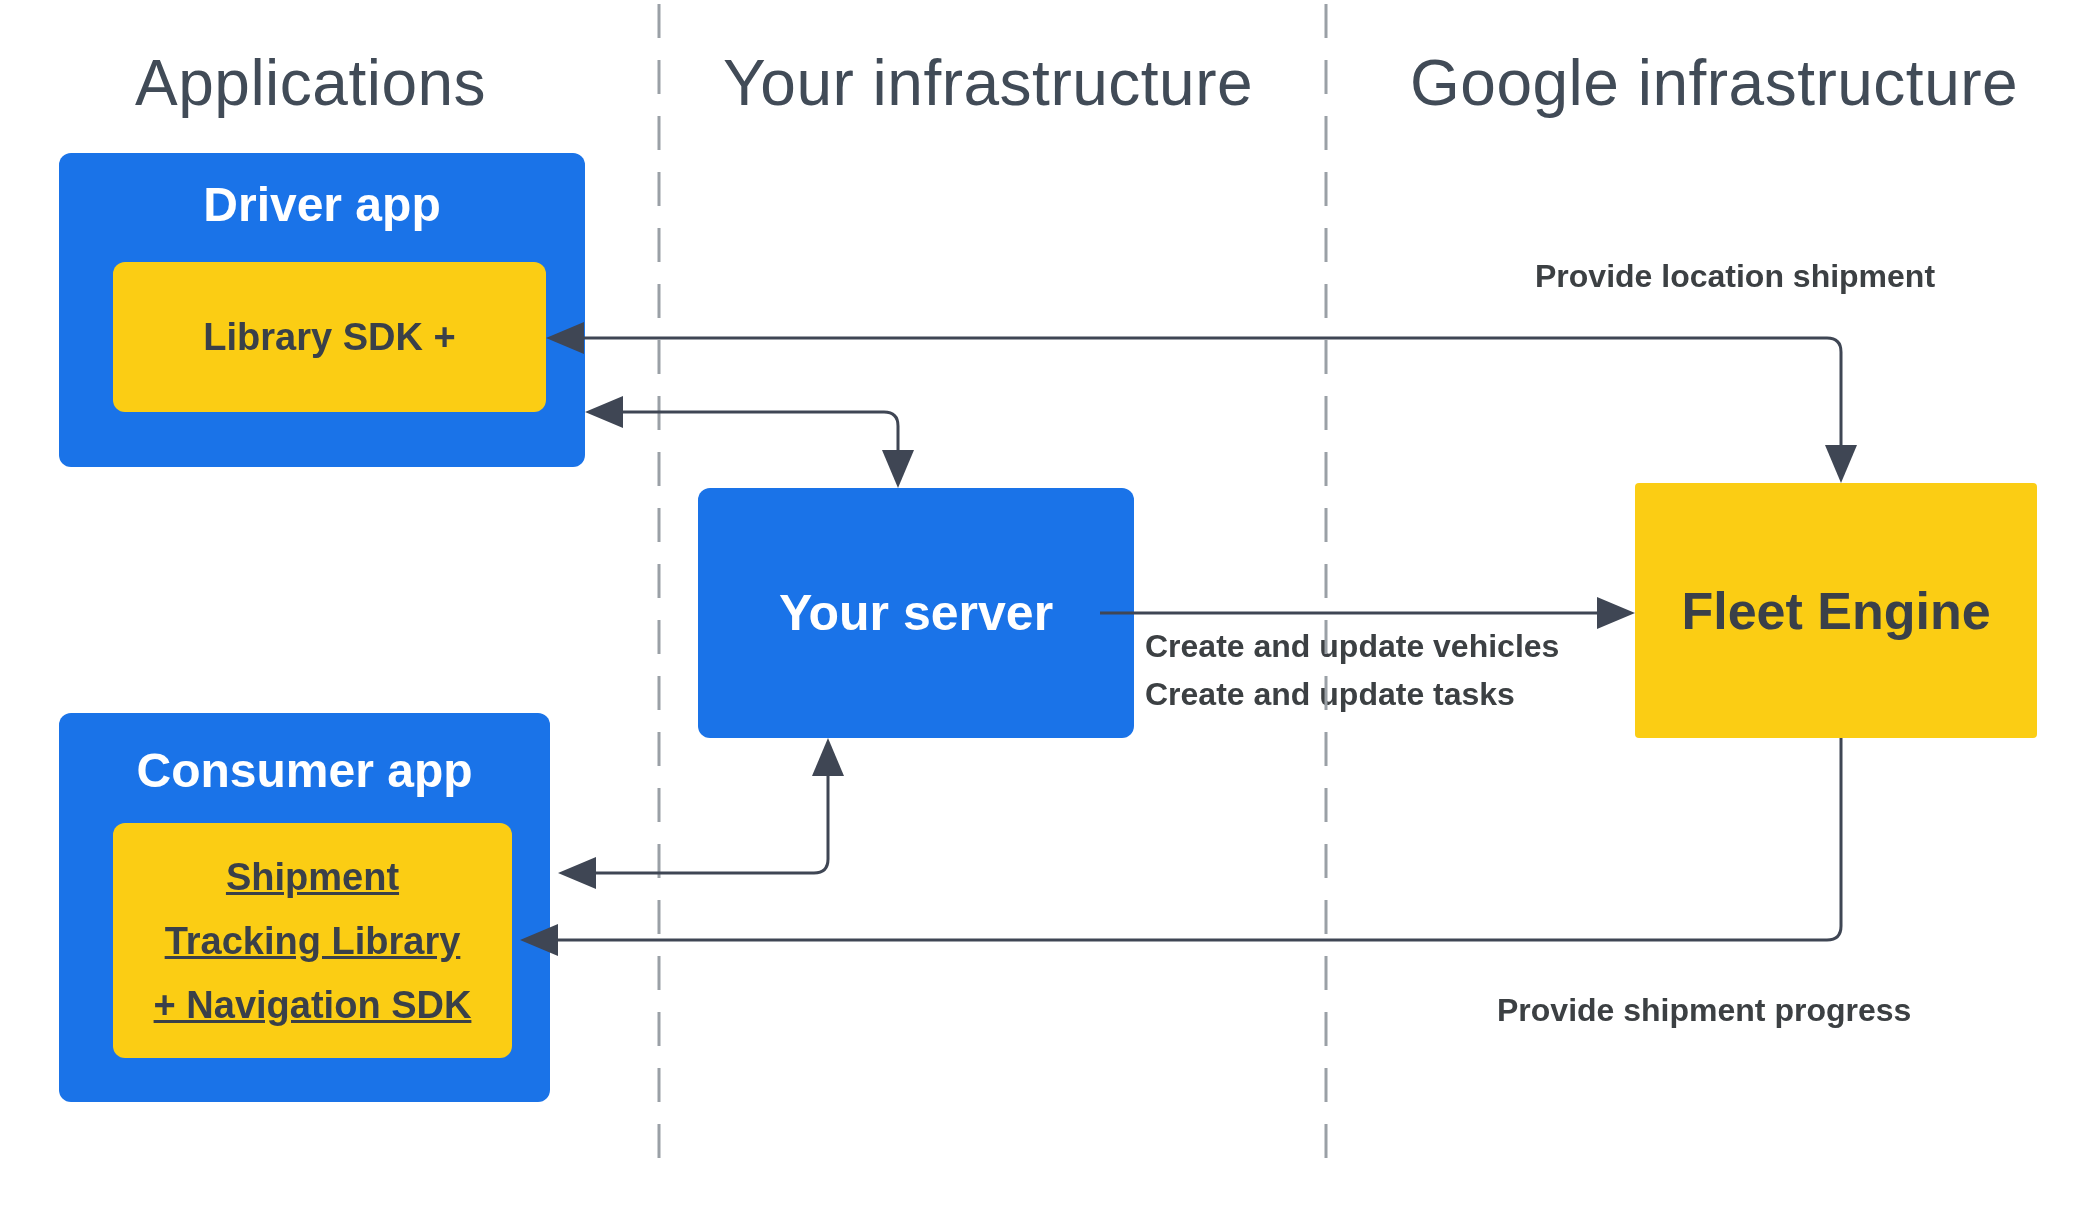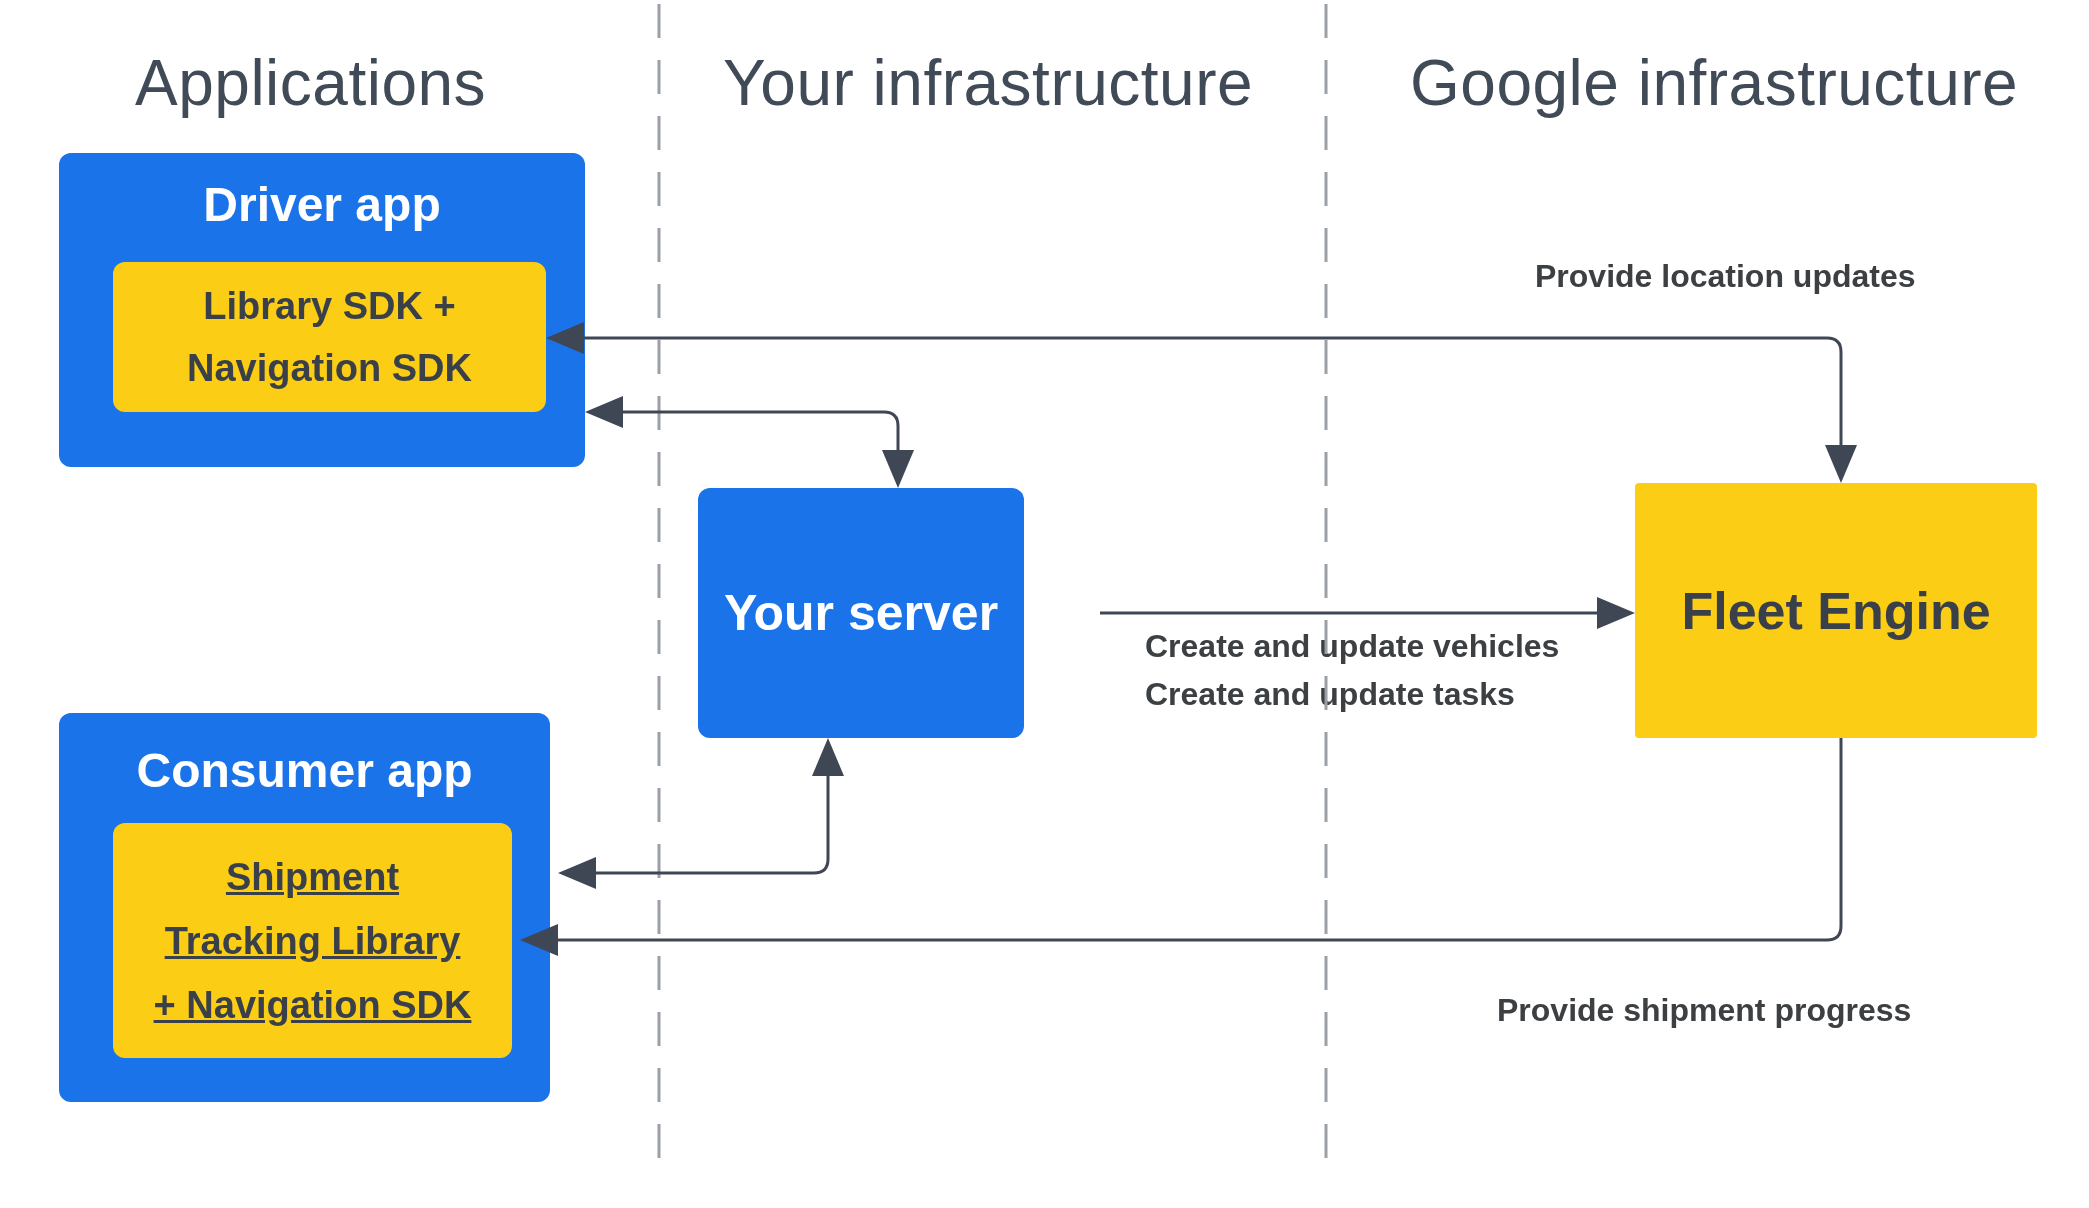--- a/index.html
+++ b/index.html
@@ -61,21 +61,21 @@
   #driver-app { left: 59px; top: 153px; width: 526px; height: 314px; }
   #driver-app .app-title { margin-top: 24px; }
   #driver-sdk { position: absolute; left: 54px; top: 109px; width: 433px; height: 150px; }
 
   #consumer-app { left: 59px; top: 713px; width: 491px; height: 389px; }
   #consumer-app .app-title { margin-top: 30px; }
   #consumer-sdk { position: absolute; left: 54px; top: 110px; width: 399px; height: 235px; }
   #consumer-sdk .sdk-line { line-height: 64px; text-decoration: underline; }
 
   #your-server {
-    left: 698px; top: 488px; width: 326px; height: 250px;
+    left: 698px; top: 488px; width: 436px; height: 250px;
     display: flex; align-items: center; justify-content: center;
   }
   #your-server .server-title {
     font-size: 50px; font-weight: 700; color: #ffffff; white-space: nowrap;
   }
   #fleet-engine {
     position: absolute;
     left: 1635px; top: 483px; width: 402px; height: 255px;
     background: #fbcd14; border-radius: 4px;
     display: flex; align-items: center; justify-content: center;
@@ -123,42 +123,41 @@
 <div id="diagram">
 
   <div class="col-header" id="hdr-applications">Applications</div>
   <div class="col-header" id="hdr-your-infra">Your infrastructure</div>
   <div class="col-header" id="hdr-google-infra">Google infrastructure</div>
 
   <div class="blue-box" id="driver-app">
     <div class="app-title">Driver app</div>
     <div class="yellow-box" id="driver-sdk">
       <span class="sdk-line">Library SDK +</span>
-      <span class="sdk-line">Navigation SDK</span>
     </div>
   </div>
 
   <div class="blue-box" id="consumer-app">
     <div class="app-title">Consumer app</div>
     <div class="yellow-box" id="consumer-sdk">
       <span class="sdk-line">Shipment</span>
       <span class="sdk-line">Tracking Library</span>
       <span class="sdk-line">+ Navigation SDK</span>
     </div>
   </div>
 
   <div class="blue-box" id="your-server">
     <div class="server-title">Your server</div>
   </div>
 
   <div id="fleet-engine">
     <div class="engine-title">Fleet Engine</div>
   </div>
 
-  <div class="edge-label" id="lbl-location">Provide location updates</div>
+  <div class="edge-label" id="lbl-location">Provide location shipment</div>
   <div class="edge-label" id="lbl-vehicles">Create and update vehicles</div>
   <div class="edge-label" id="lbl-tasks">Create and update tasks</div>
   <div class="edge-label" id="lbl-progress">Provide shipment progress</div>
 
   <svg id="arrows" width="2089" height="1208" viewBox="0 0 2089 1208">
 
     <line class="divider-line" x1="659" y1="4" x2="659" y2="1172"></line>
     <line class="divider-line" x1="1326" y1="4" x2="1326" y2="1172"></line>
 
     <g>

